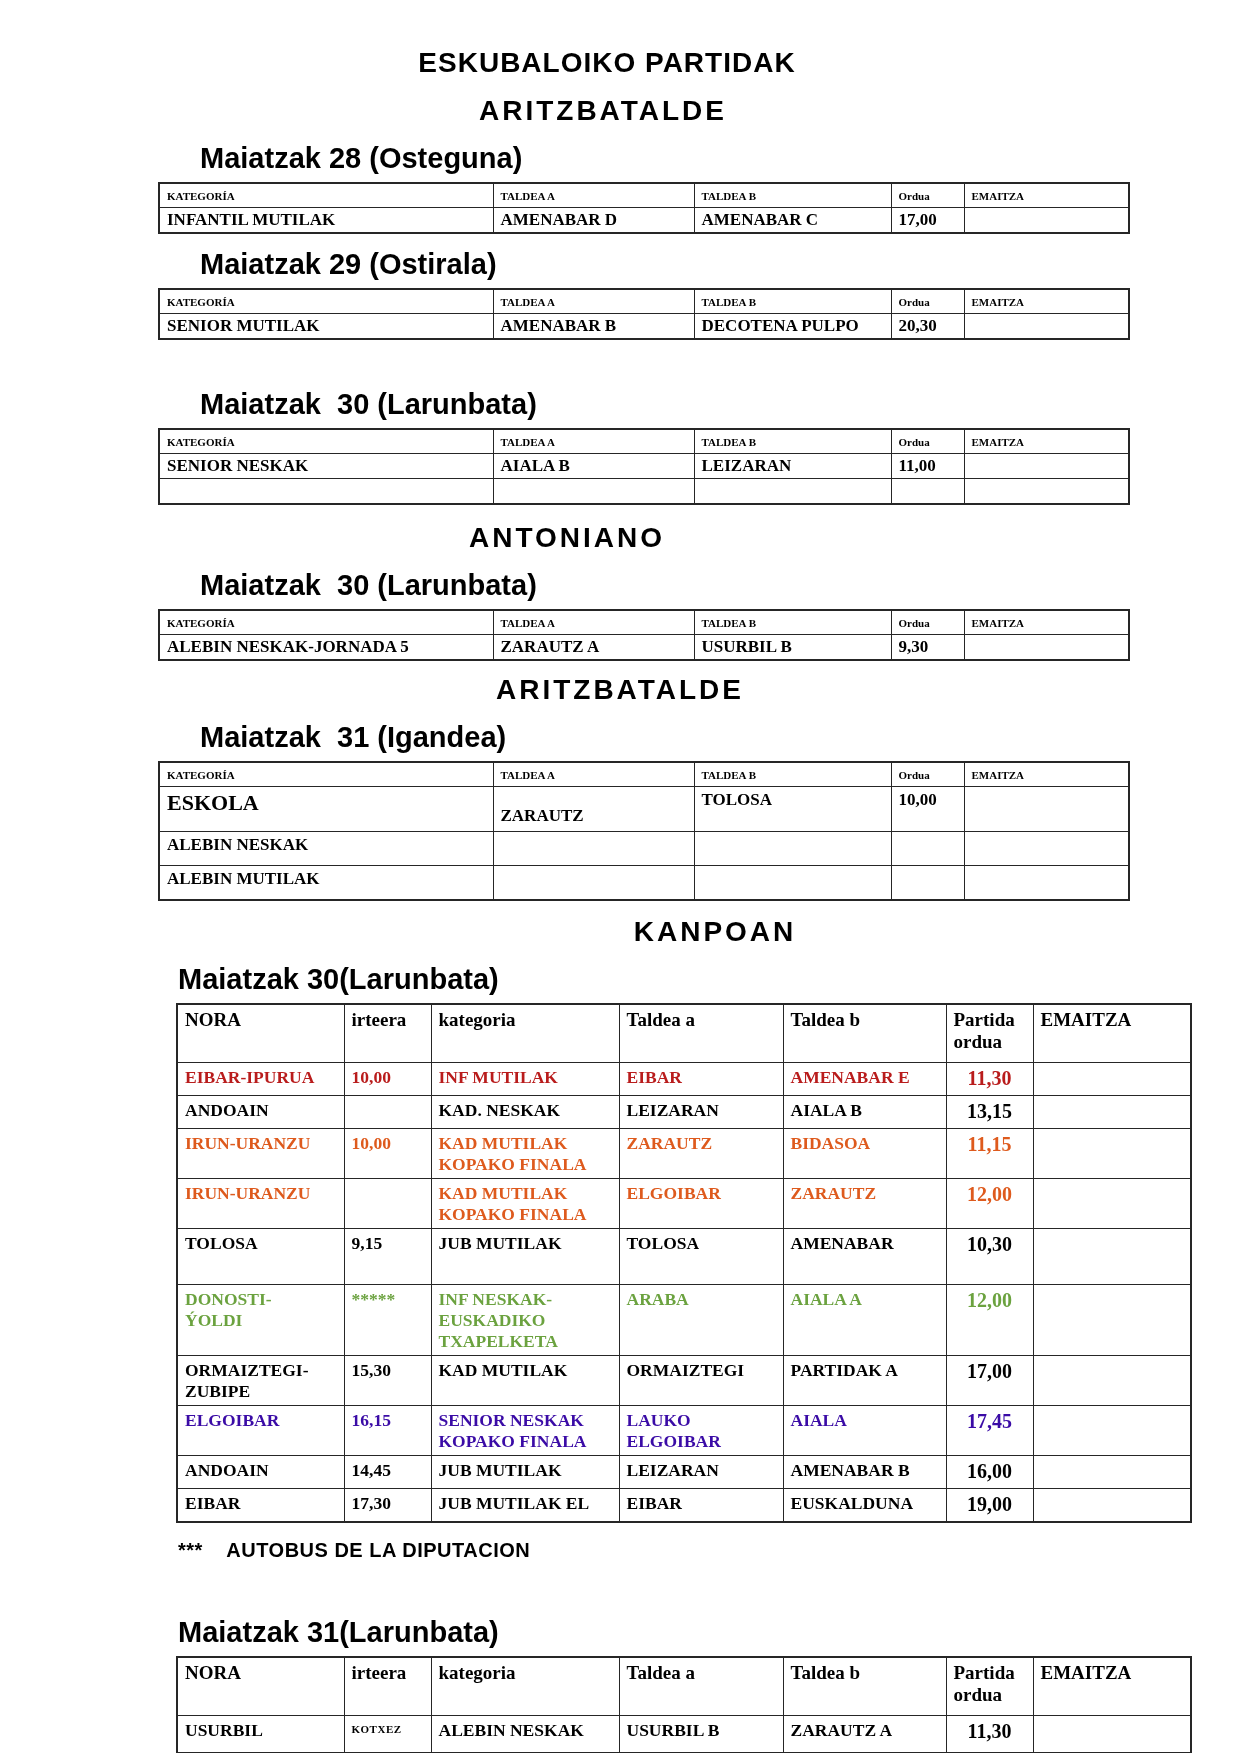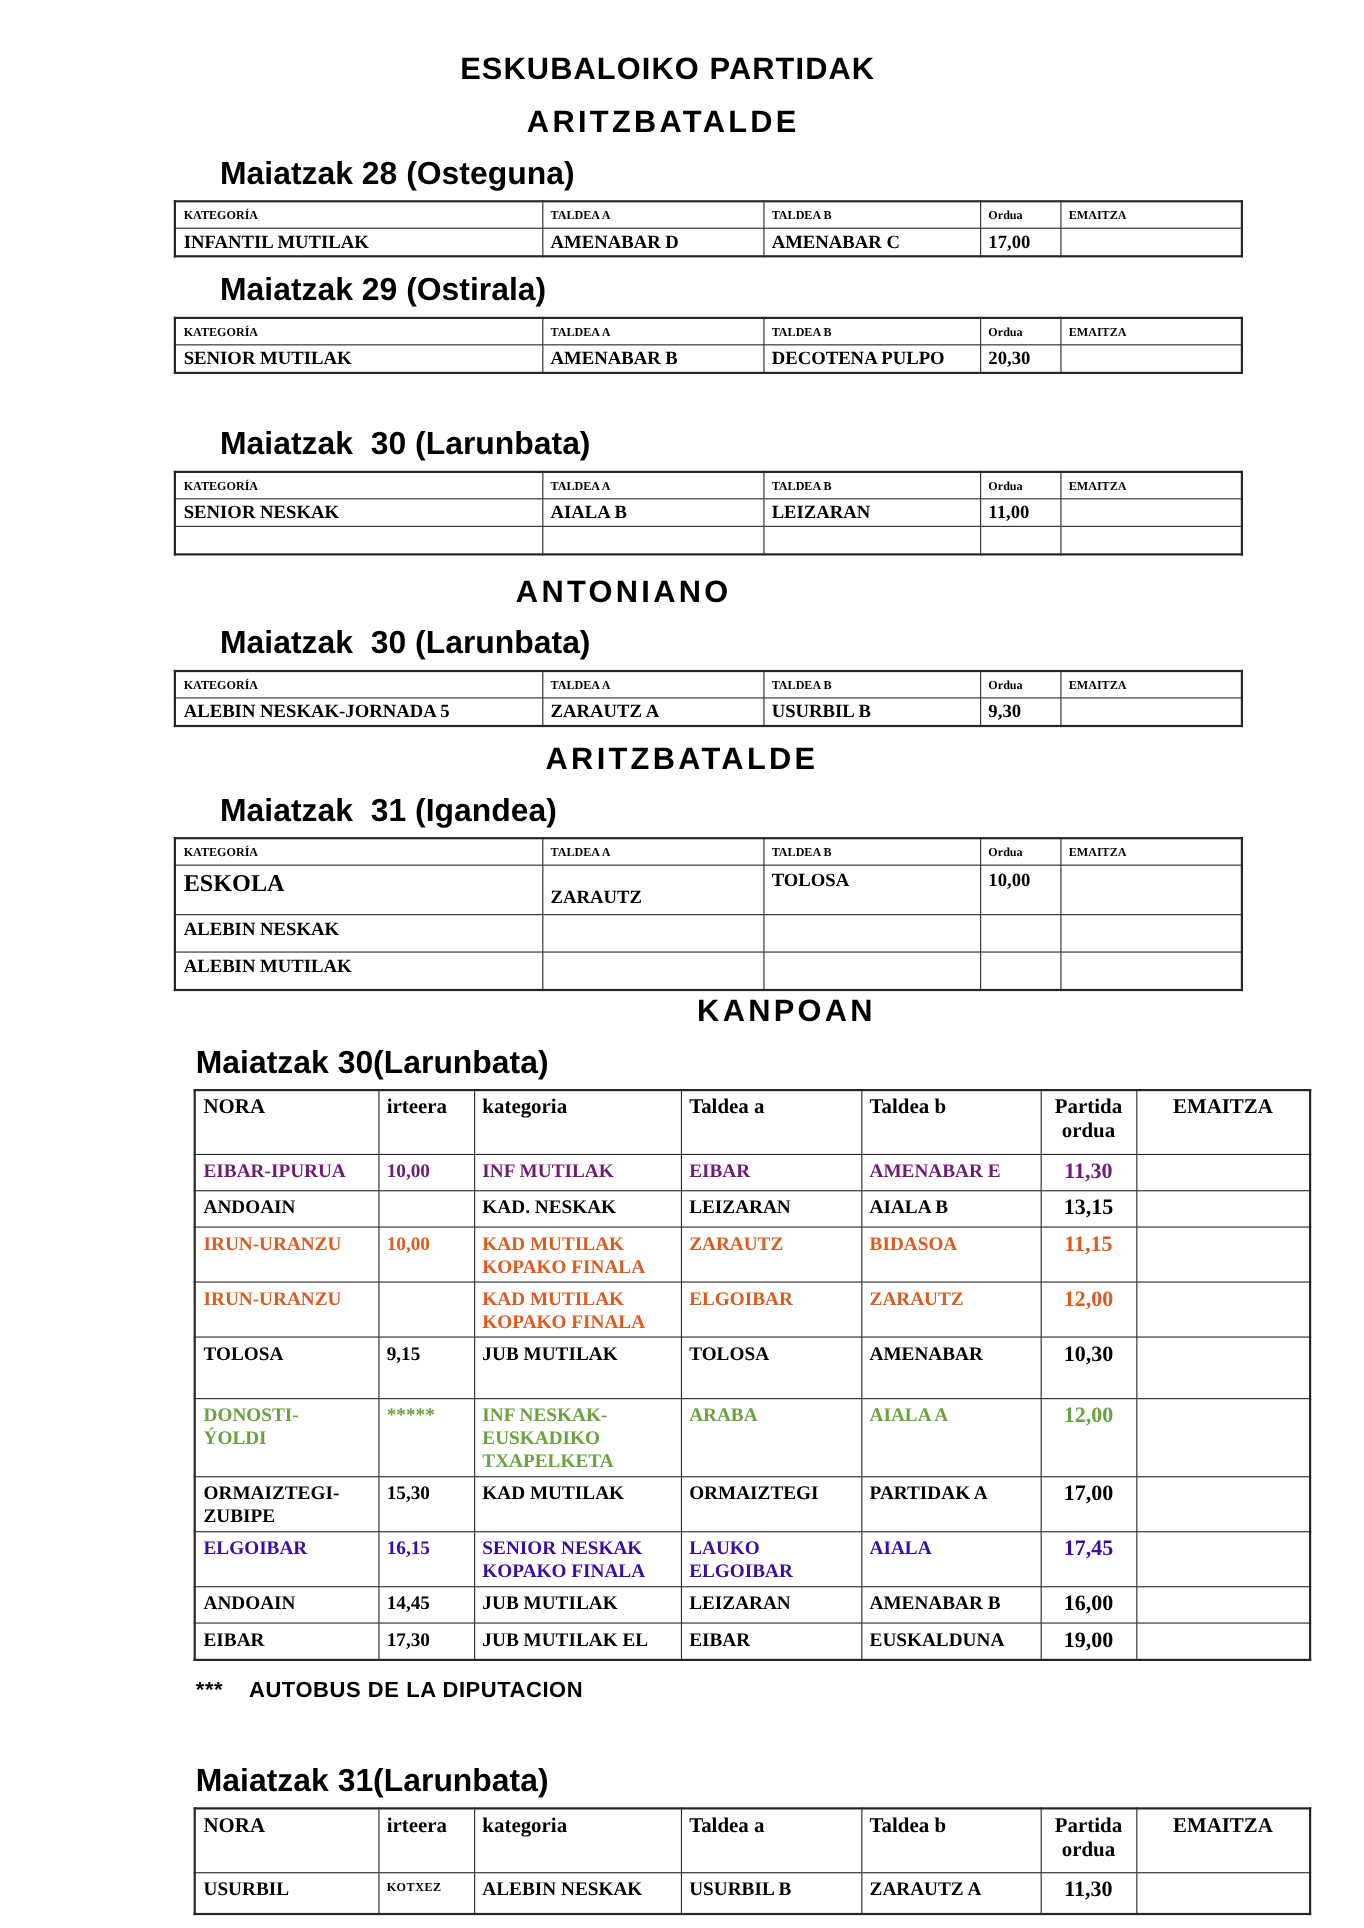--- a/index.html
+++ b/index.html
@@ -10,21 +10,21 @@
   
   .big-title{
     font-family:"Liberation Sans", sans-serif;font-weight:bold;
     font-size:28px;line-height:34px;text-align:center;
     width:1240px;box-sizing:border-box;margin:0;letter-spacing:1px;
   }
   .t-main{padding-right:26px;margin-top:46px}
   .t-venue1{padding-right:34px;margin-top:14px;letter-spacing:3px}
   .t-anton{padding-right:106px;margin-top:16px;letter-spacing:3px}
   .t-aritz2{margin-top:12px;letter-spacing:3px}
-  .t-kanpoan{padding-left:190px;margin-top:1px;letter-spacing:3px}
+  .t-kanpoan{padding-left:190px;margin-top:14px;letter-spacing:3px}
   .date-heading{
     font-family:"Liberation Sans", sans-serif;font-weight:bold;
     font-size:29px;line-height:33px;margin:14px 0 7px 200px;white-space:pre;
   }
   .dh-gap{margin-top:48px}
   .dh-kanpoan{margin-left:178px}
   .dh-last{margin-top:54px}
   
   table{border-collapse:collapse;table-layout:fixed;border:2.5px solid #262626}
   th,td{
@@ -34,21 +34,21 @@
   .tbl-simple{width:970px;margin-left:158px}
   .tbl-simple th{font-size:11px;height:21px;vertical-align:middle}
   .tbl-simple td{font-size:17px;height:22px;vertical-align:middle}
   .t5 td{height:29px;vertical-align:top;padding-top:3px}
   .row-eskola td{height:36px}
   .row-eskola td:first-child{font-size:22px}
   .row-eskola td:nth-child(2){vertical-align:bottom;padding-bottom:5px}
   .tbl-kanpoan{width:1014px;margin-left:176px}
   .tbl-kanpoan th{font-size:19px;height:52px;vertical-align:top;padding-top:4px}
   .tbl-kanpoan td{font-size:17.5px;vertical-align:top;padding-top:4px;padding-bottom:3px;height:25px}
-  .tbl-kanpoan th:nth-child(6),.tbl-kanpoan th:nth-child(7){text-align:center}
+  .tbl-kanpoan th:nth-child(6),.tbl-kanpoan th:nth-child(7){}
   .tbl-kanpoan td:nth-child(6){text-align:center;font-size:20px}
   .row-tall td{height:48px}
   .t7 td{height:26px}
   .row-usurbil td:nth-child(2){font-size:11px;letter-spacing:.5px;padding-top:7px}
   
   .autobus-note{
     font-family:"Liberation Sans", sans-serif;font-weight:bold;
     font-size:20px;margin:16px 0 0 178px;white-space:pre;letter-spacing:.5px;
   }
 </style>
@@ -247,21 +247,21 @@
         <th>irteera</th>
         <th>kategoria</th>
         <th>Taldea a</th>
         <th>Taldea b</th>
         <th>Partida
 ordua</th>
         <th>EMAITZA</th>
       </tr>
     </thead>
     <tbody>
-      <tr style="color: #701a75;">
+      <tr style="color: #b91c1c;">
         <td>EIBAR-IPURUA</td>
         <td>10,00</td>
         <td>INF MUTILAK</td>
         <td>EIBAR</td>
         <td>AMENABAR E</td>
         <td>11,30</td>
         <td></td>
       </tr>
       <tr style="color: rgb(0, 0, 0);">
         <td>ANDOAIN</td>

